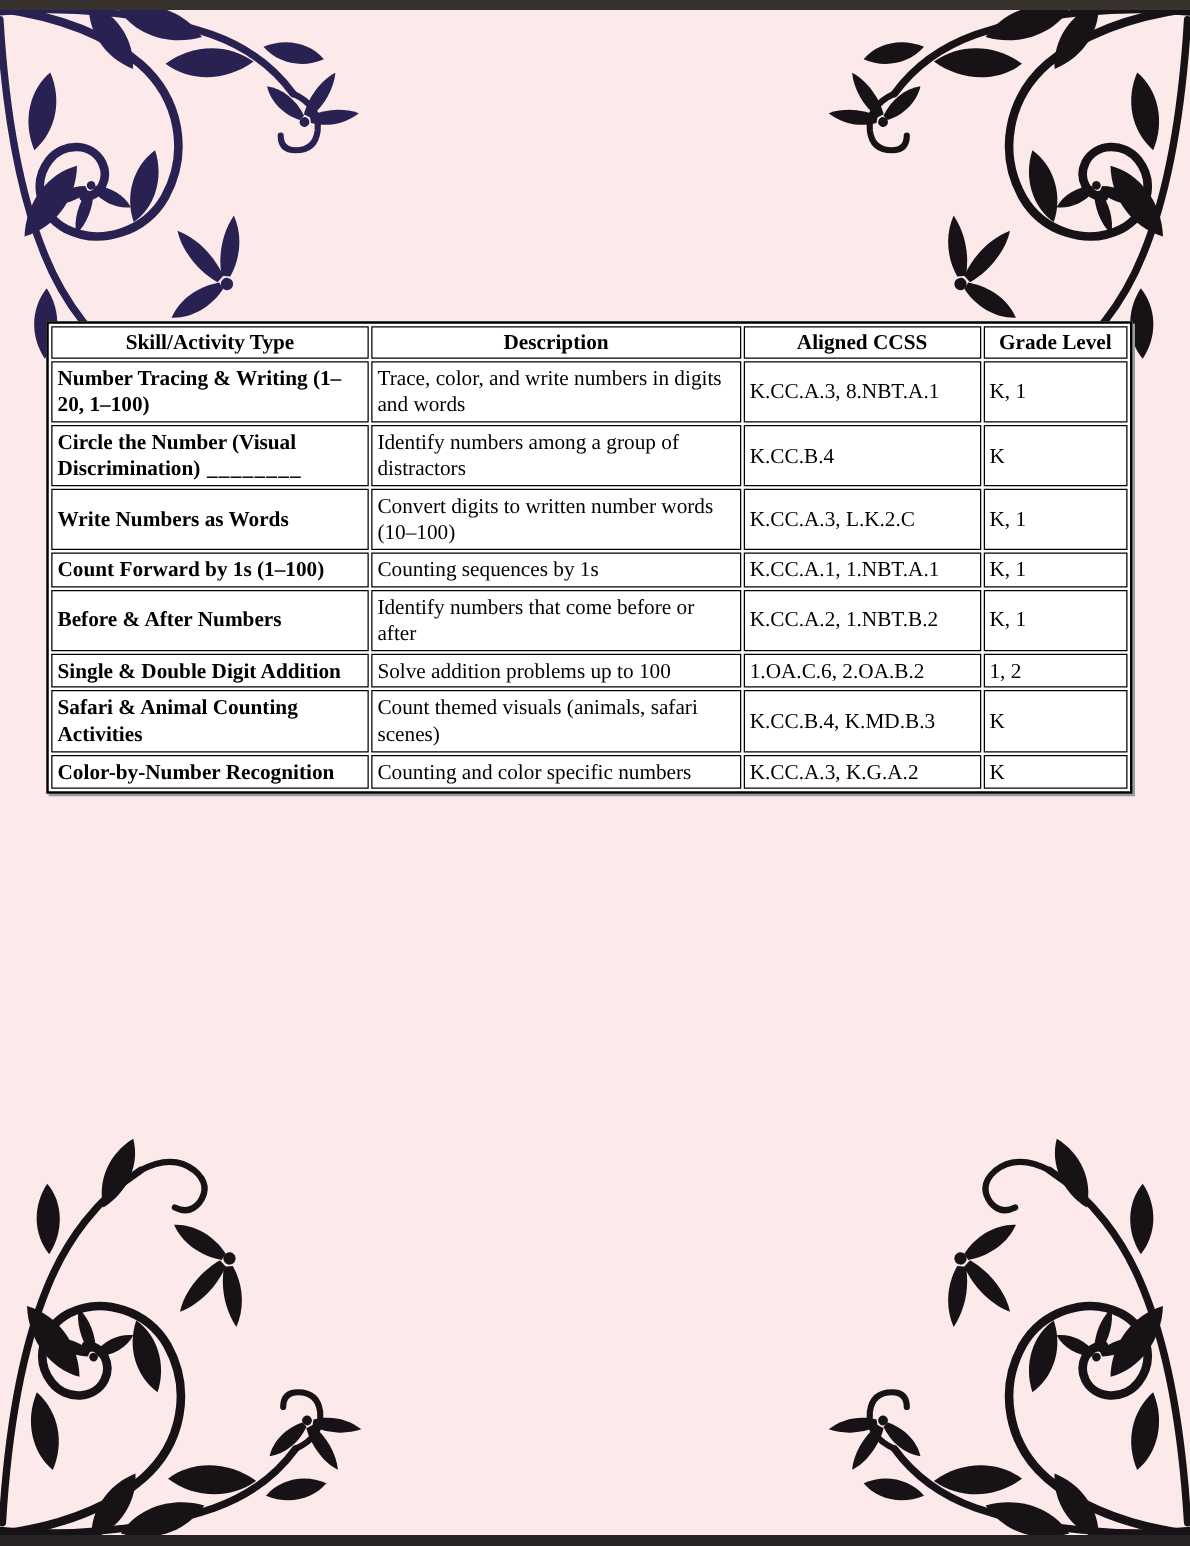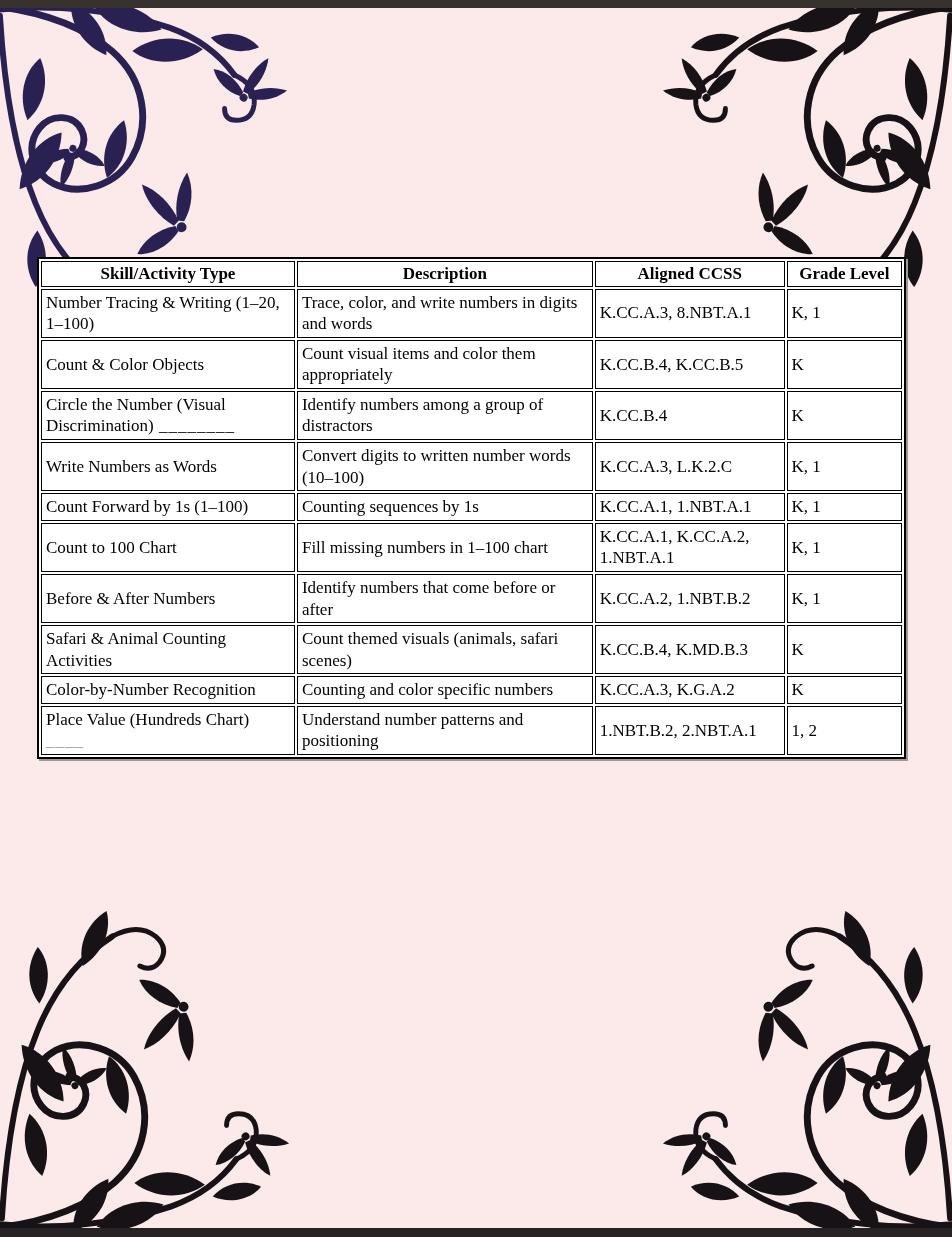--- a/index.html
+++ b/index.html
@@ -32,21 +32,21 @@
   }
   th,td{
     border:1px solid var(--table_border,#000);
     padding:2px 4px;
     font-size:17px;line-height:1.27;
     vertical-align:middle;
     overflow:hidden;
     background:var(--cell_bg,#fff);
   }
   th{font-weight:bold;text-align:center;padding:1px 2px;margin-left:33px;}
-  td.skill{font-weight:normal;}
+  td.skill{font-weight:bold;}
   .suffix{letter-spacing:1px;}
   .suffix.muted{color:var(--muted_line,#9a9a9a);}
 </style>
 </head>
 <body style="--background: #fce9ea; --bar: #38322f; --bar_bottom: #272324; --ornament_navy: #2a2153; --ornament_black: #161215; --table_border: #000000; --cell_bg: #ffffff; --text: #000000; --muted_line: #9a9a9a;">
 
 <svg width="0" height="0" style="position:absolute" aria-hidden="true">
   <defs>
     <path id="leaf" d="M0,0 C12,-24 38,-36 64,-32 C54,-10 28,4 0,0 Z"></path>
     <g id="fleur">
@@ -111,67 +111,55 @@
     </tr>
   </thead>
   <tbody>
       <tr>
     <td class="skill">Number Tracing &amp; Writing (1–20, 1–100)</td>
     <td>Trace, color, and write numbers in digits and words</td>
     <td>K.CC.A.3, 8.NBT.A.1</td>
     <td>K, 1</td>
   </tr>
       <tr>
-    <td class="skill">Count &amp; Color Objects</td>
-    <td>Count visual items and color them appropriately</td>
-    <td>K.CC.B.4, K.CC.B.5</td>
-    <td>K</td>
-  </tr>
-      <tr>
     <td class="skill">Circle the Number (Visual Discrimination)<span class="suffix"> ________</span></td>
     <td>Identify numbers among a group of distractors</td>
     <td>K.CC.B.4</td>
     <td>K</td>
   </tr>
       <tr>
     <td class="skill">Write Numbers as Words</td>
     <td>Convert digits to written number words (10–100)</td>
     <td>K.CC.A.3, L.K.2.C</td>
     <td>K, 1</td>
   </tr>
       <tr>
     <td class="skill">Count Forward by 1s (1–100)</td>
     <td>Counting sequences by 1s</td>
     <td>K.CC.A.1, 1.NBT.A.1</td>
     <td>K, 1</td>
   </tr>
       <tr>
-    <td class="skill">Count to 100 Chart</td>
-    <td>Fill missing numbers in 1–100 chart</td>
-    <td>K.CC.A.1, K.CC.A.2, 1.NBT.A.1</td>
-    <td>K, 1</td>
-  </tr>
-      <tr>
     <td class="skill">Before &amp; After Numbers</td>
     <td>Identify numbers that come before or after</td>
     <td>K.CC.A.2, 1.NBT.B.2</td>
     <td>K, 1</td>
+  </tr>
+      <tr>
+    <td class="skill">Single &amp; Double Digit Addition</td>
+    <td>Solve addition problems up to 100</td>
+    <td>1.OA.C.6, 2.OA.B.2</td>
+    <td>1, 2</td>
   </tr>
       <tr>
     <td class="skill">Safari &amp; Animal Counting Activities</td>
     <td>Count themed visuals (animals, safari scenes)</td>
     <td>K.CC.B.4, K.MD.B.3</td>
     <td>K</td>
   </tr>
       <tr>
     <td class="skill">Color-by-Number Recognition</td>
     <td>Counting and color specific numbers</td>
     <td>K.CC.A.3, K.G.A.2</td>
     <td>K</td>
   </tr>
-      <tr>
-    <td class="skill">Place Value (Hundreds Chart)<span class="suffix muted"> ____</span></td>
-    <td>Understand number patterns and positioning</td>
-    <td>1.NBT.B.2, 2.NBT.A.1</td>
-    <td>1, 2</td>
-  </tr>
     </tbody>
 </table>
 
 </body></html>

